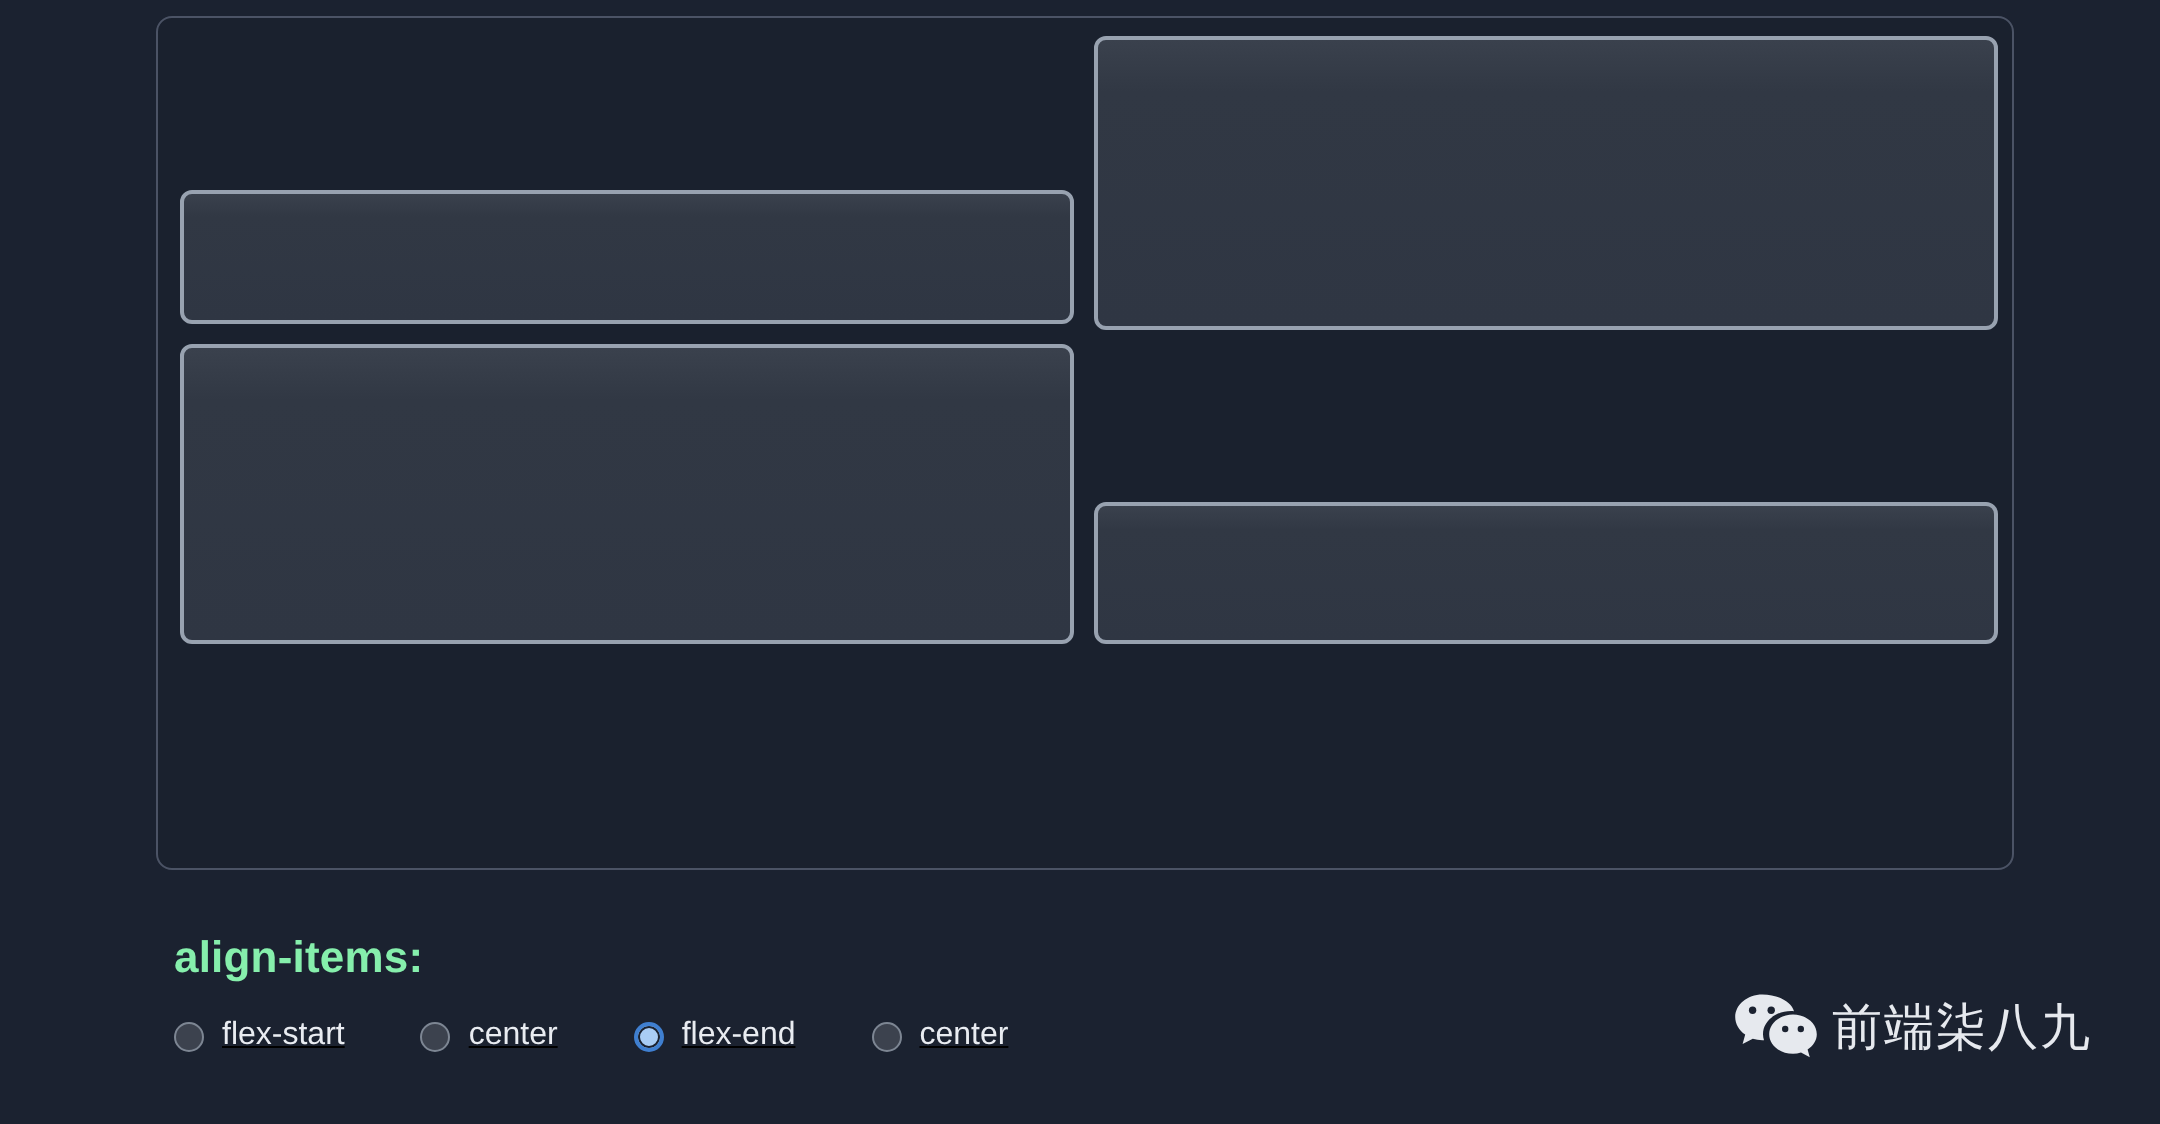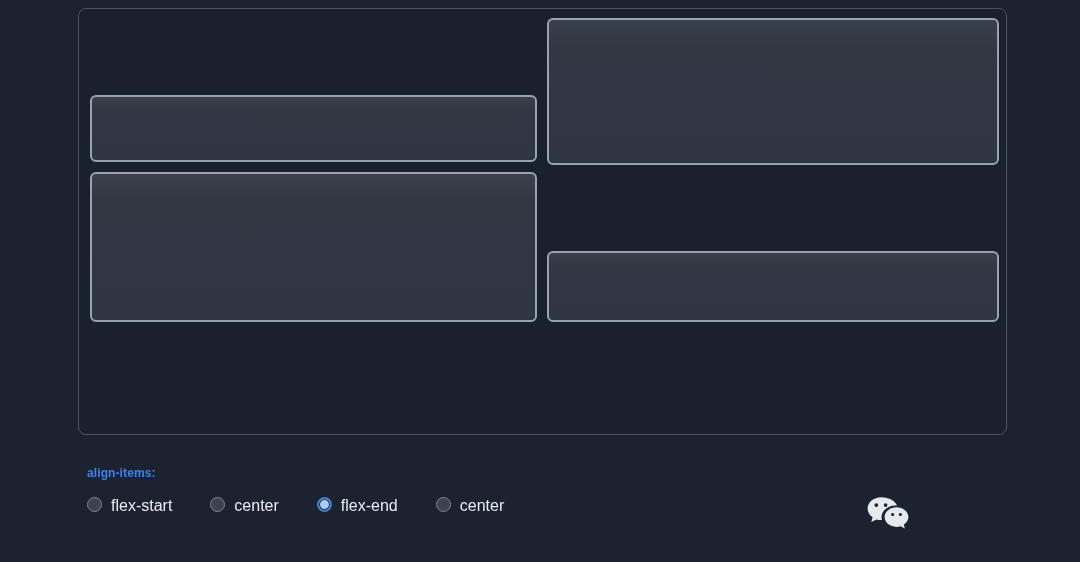--- a/index.html
+++ b/index.html
@@ -78,36 +78,37 @@
   }
 
   
   .controls {
     position: absolute;
     left: 87px;
     top: 466px;
   }
 
   .controls-label {
-    font-size: 12px;
+    font-size: 22px;
     font-weight: bold;
-    color: #3b82f6;
+    color: #86efac;
     letter-spacing: 0.1px;
   }
 
   .radio-row {
     margin-top: 17px;
     display: flex;
     align-items: center;
   }
 
   .radio-option {
     display: flex;
-    align-items: flex-start;
+    align-items: center;
     margin-right: 38px;
+    text-decoration: underline;
   }
 
   .radio-dot {
     width: 15px;
     height: 15px;
     border-radius: 50%;
     background: #3c424e;
     border: 1px solid #7d8693;
     flex: 0 0 auto;
   }
@@ -193,15 +194,16 @@
     <svg class="wechat-icon" viewBox="0 0 44 36">
       <g fill="#e6e9ee">
         <path d="M15.2 2.2C7.6 2.2 1.6 7.3 1.6 13.5c0 3.5 1.9 6.7 5 8.8L5.3 27l5.1-2.6c1.5.4 3.1.7 4.8.7h.8c-.3-1-.5-2-.5-3 0-6.4 6.3-11.6 14-11.6.5 0 1 0 1.5.1C29.6 6 23.1 2.2 15.2 2.2z"></path>
         <circle cx="10.3" cy="10.1" r="1.85" fill="#1b2230"></circle>
         <circle cx="19.6" cy="10.1" r="1.85" fill="#1b2230"></circle>
         <path d="M42.4 22.1c0-5.4-5.3-9.8-11.9-9.8s-11.9 4.4-11.9 9.8 5.3 9.8 11.9 9.8c1.4 0 2.7-.2 4-.6l4.4 2.3-1.1-3.9c2.8-1.8 4.6-4.5 4.6-7.6z"></path>
         <circle cx="26.6" cy="19.5" r="1.6" fill="#1b2230"></circle>
         <circle cx="34.4" cy="19.5" r="1.6" fill="#1b2230"></circle>
       </g>
     </svg>
+    <span class="watermark-text">前端柒八九</span>
   </div>
 
 </div>
 
 </body></html>

